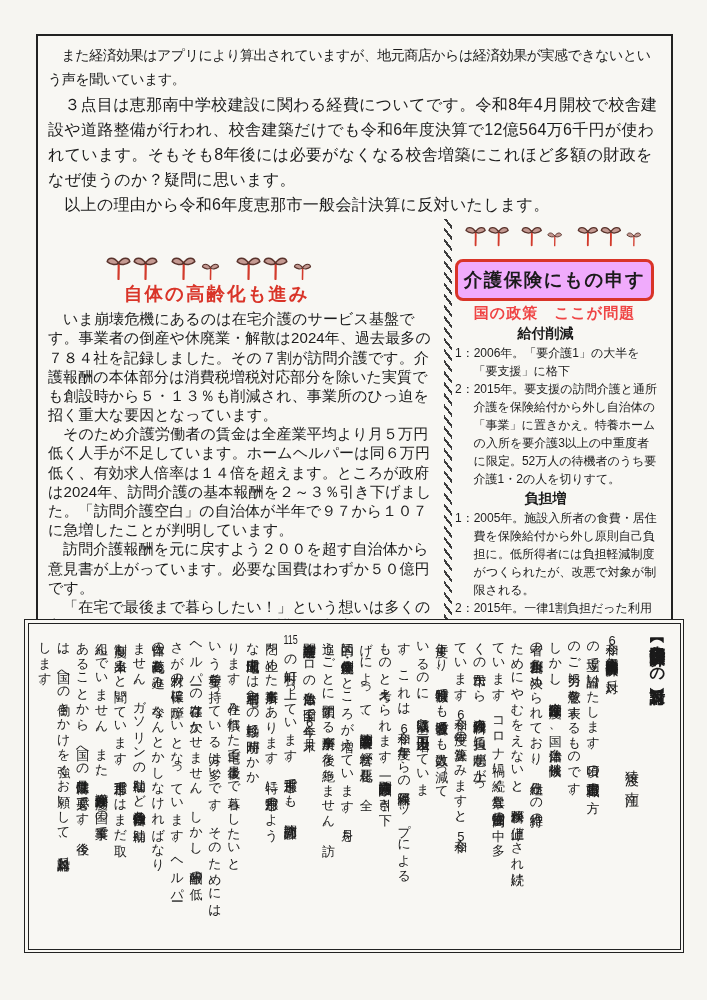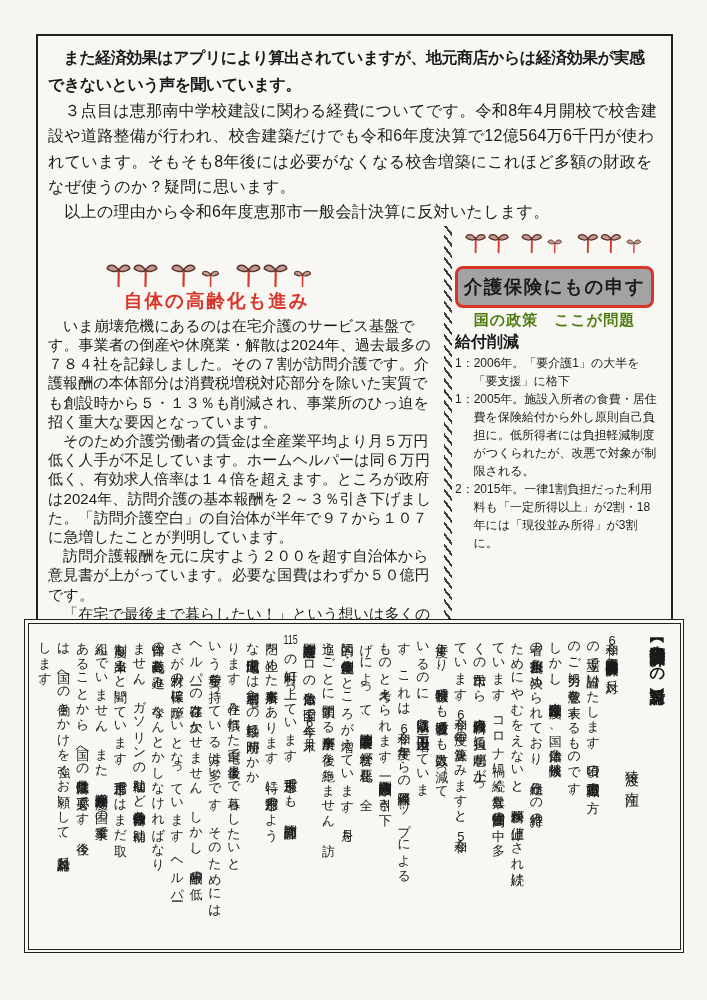--- a/index.html
+++ b/index.html
@@ -9,21 +9,21 @@
     font-family:"Liberation Sans","DejaVu Sans",sans-serif;
     color:#1b1b1b;
   }
   
   .upper-box{
     position:absolute;left:36px;top:34px;width:637px;height:585px;
     box-sizing:border-box;border:2px solid #222;border-bottom:none;
     background:#f8f7f3;padding:8px 11px 0 10px;
   }
   .top-pars p{margin:0;}
-  .p-small{font-size:16px;letter-spacing:-0.5px;line-height:1.7;font-weight:bold;}
+  .p-small{font-size:14px;letter-spacing:-0.5px;line-height:1.7;}
   .p-norm{font-size:16px;letter-spacing:0.3px;line-height:1.57;}
   
   .middle{display:flex;margin-top:2px;height:431px;}
   .col-left{width:392px;flex:none;}
   .hatch{
     flex:none;width:8px;margin:0 3px 0 4px;
     background:repeating-linear-gradient(52deg,#3c3c3c 0 2.1px,transparent 2.1px 6.8px);
   }
   .col-right{flex:1;min-width:0;}
   .sprout-row{display:flex;align-items:flex-end;gap:2px;height:27px;}
@@ -36,27 +36,27 @@
   .home-title{
     color:#d93428;font-weight:bold;font-size:18.5px;letter-spacing:2px;
     margin:0 0 3px 76px;
   }
   .home-pars p{margin:0;font-size:15px;line-height:1.28;letter-spacing:0.1px;}
   
   .red-box{
     border:3.5px solid #d93428;border-radius:8px;
     margin:12px 6px 3px 0;padding:5px 4px 6px;
     text-align:center;font-weight:800;font-size:18.5px;letter-spacing:1.5px;
-    background:#a3a3a3;
+    background:#f0abfc;
   }
   .red-sub{
-    color:#4d7c0f;font-weight:800;font-size:15px;letter-spacing:1px;
+    color:#ef4444;font-weight:800;font-size:15px;letter-spacing:1px;
     text-align:center;margin:0 6px 2px 0;
   }
-  .sec-head{font-weight:700;font-size:16px;margin:2px 24px 1px 0;font-family:Liberation Serif, serif;}
+  .sec-head{font-weight:700;font-size:14px;text-align:center;margin:2px 24px 1px 0;font-family:Liberation Serif, serif;}
   .sec-items p{
     margin:0 2px 0 0;font-size:12px;line-height:1.5;
     padding-left:1.55em;text-indent:-1.55em;letter-spacing:0px;
   }
   
   .debate-outer{
     position:absolute;left:24px;top:619px;width:660px;height:334px;
     box-sizing:border-box;border:1.5px solid #222;padding:2.5px;background:#f8f7f3;
   }
   .debate-inner{
@@ -197,22 +197,24 @@
               <path d="M12.5 9 C17 2 23 3.5 23.8 7.6 C20 11 14.5 11.6 12.5 9 Z" fill="#c59a92" stroke="#59332c" stroke-width="1.5"></path>
             </svg>
           </span>
         </div>
       <div class="red-box">介護保険にもの申す</div>
       <div class="red-sub">国の政策　ここが問題</div>
 
       <div class="sec-head">給付削減</div>
       <div class="sec-items">
         <p>1：2006年。「要介護1」の大半を「要支援」に格下</p>
+        <p>2：2015年。要支援の訪問介護と通所介護を保険給付から外し自治体の「事業」に置きかえ。特養ホームの入所を要介護3以上の中重度者に限定。52万人の待機者のうち要介護1・2の人を切りすて。</p>
       </div>
 
+      <div class="sec-head">負担増</div>
       <div class="sec-items">
         <p>1：2005年。施設入所者の食費・居住費を保険給付から外し原則自己負担に。低所得者には負担軽減制度がつくられたが、改悪で対象が制限される。</p>
         <p>2：2015年。一律1割負担だった利用料も「一定所得以上」が2割・18年には「現役並み所得」が3割に。</p>
       </div>
     </div>
   </div>
 </div>
 
 <div class="debate-outer">
   <div class="debate-inner">

